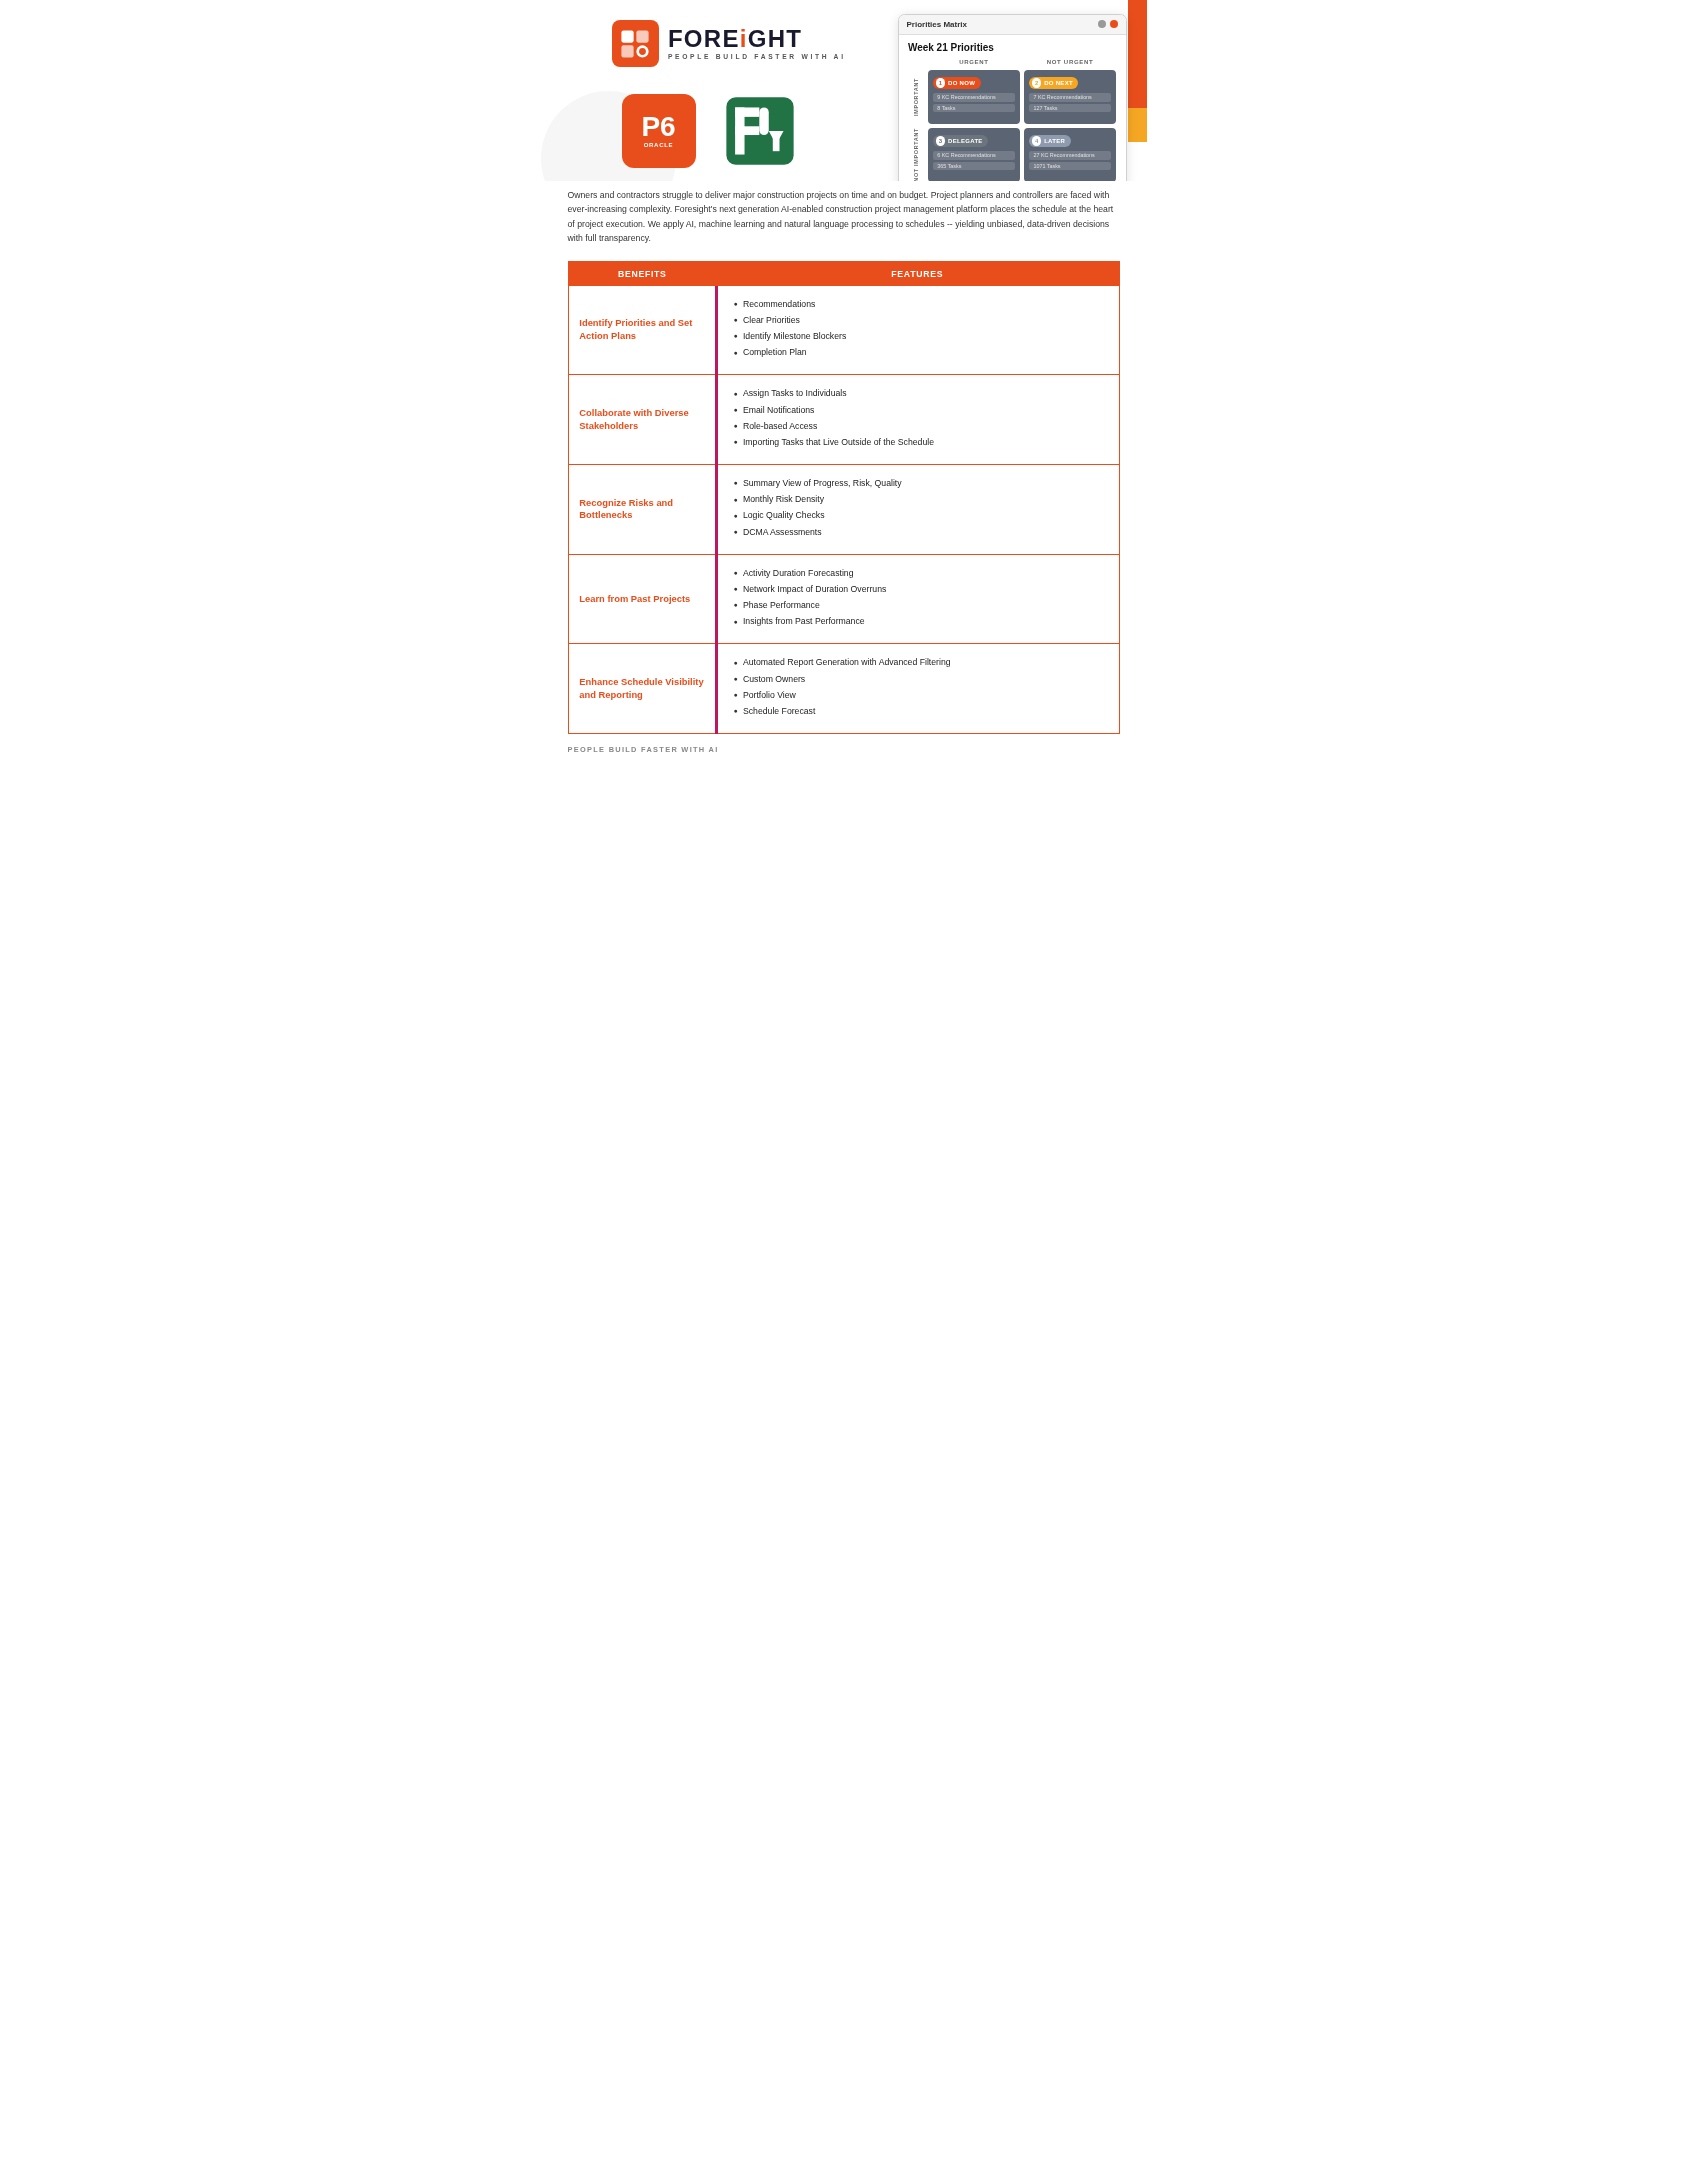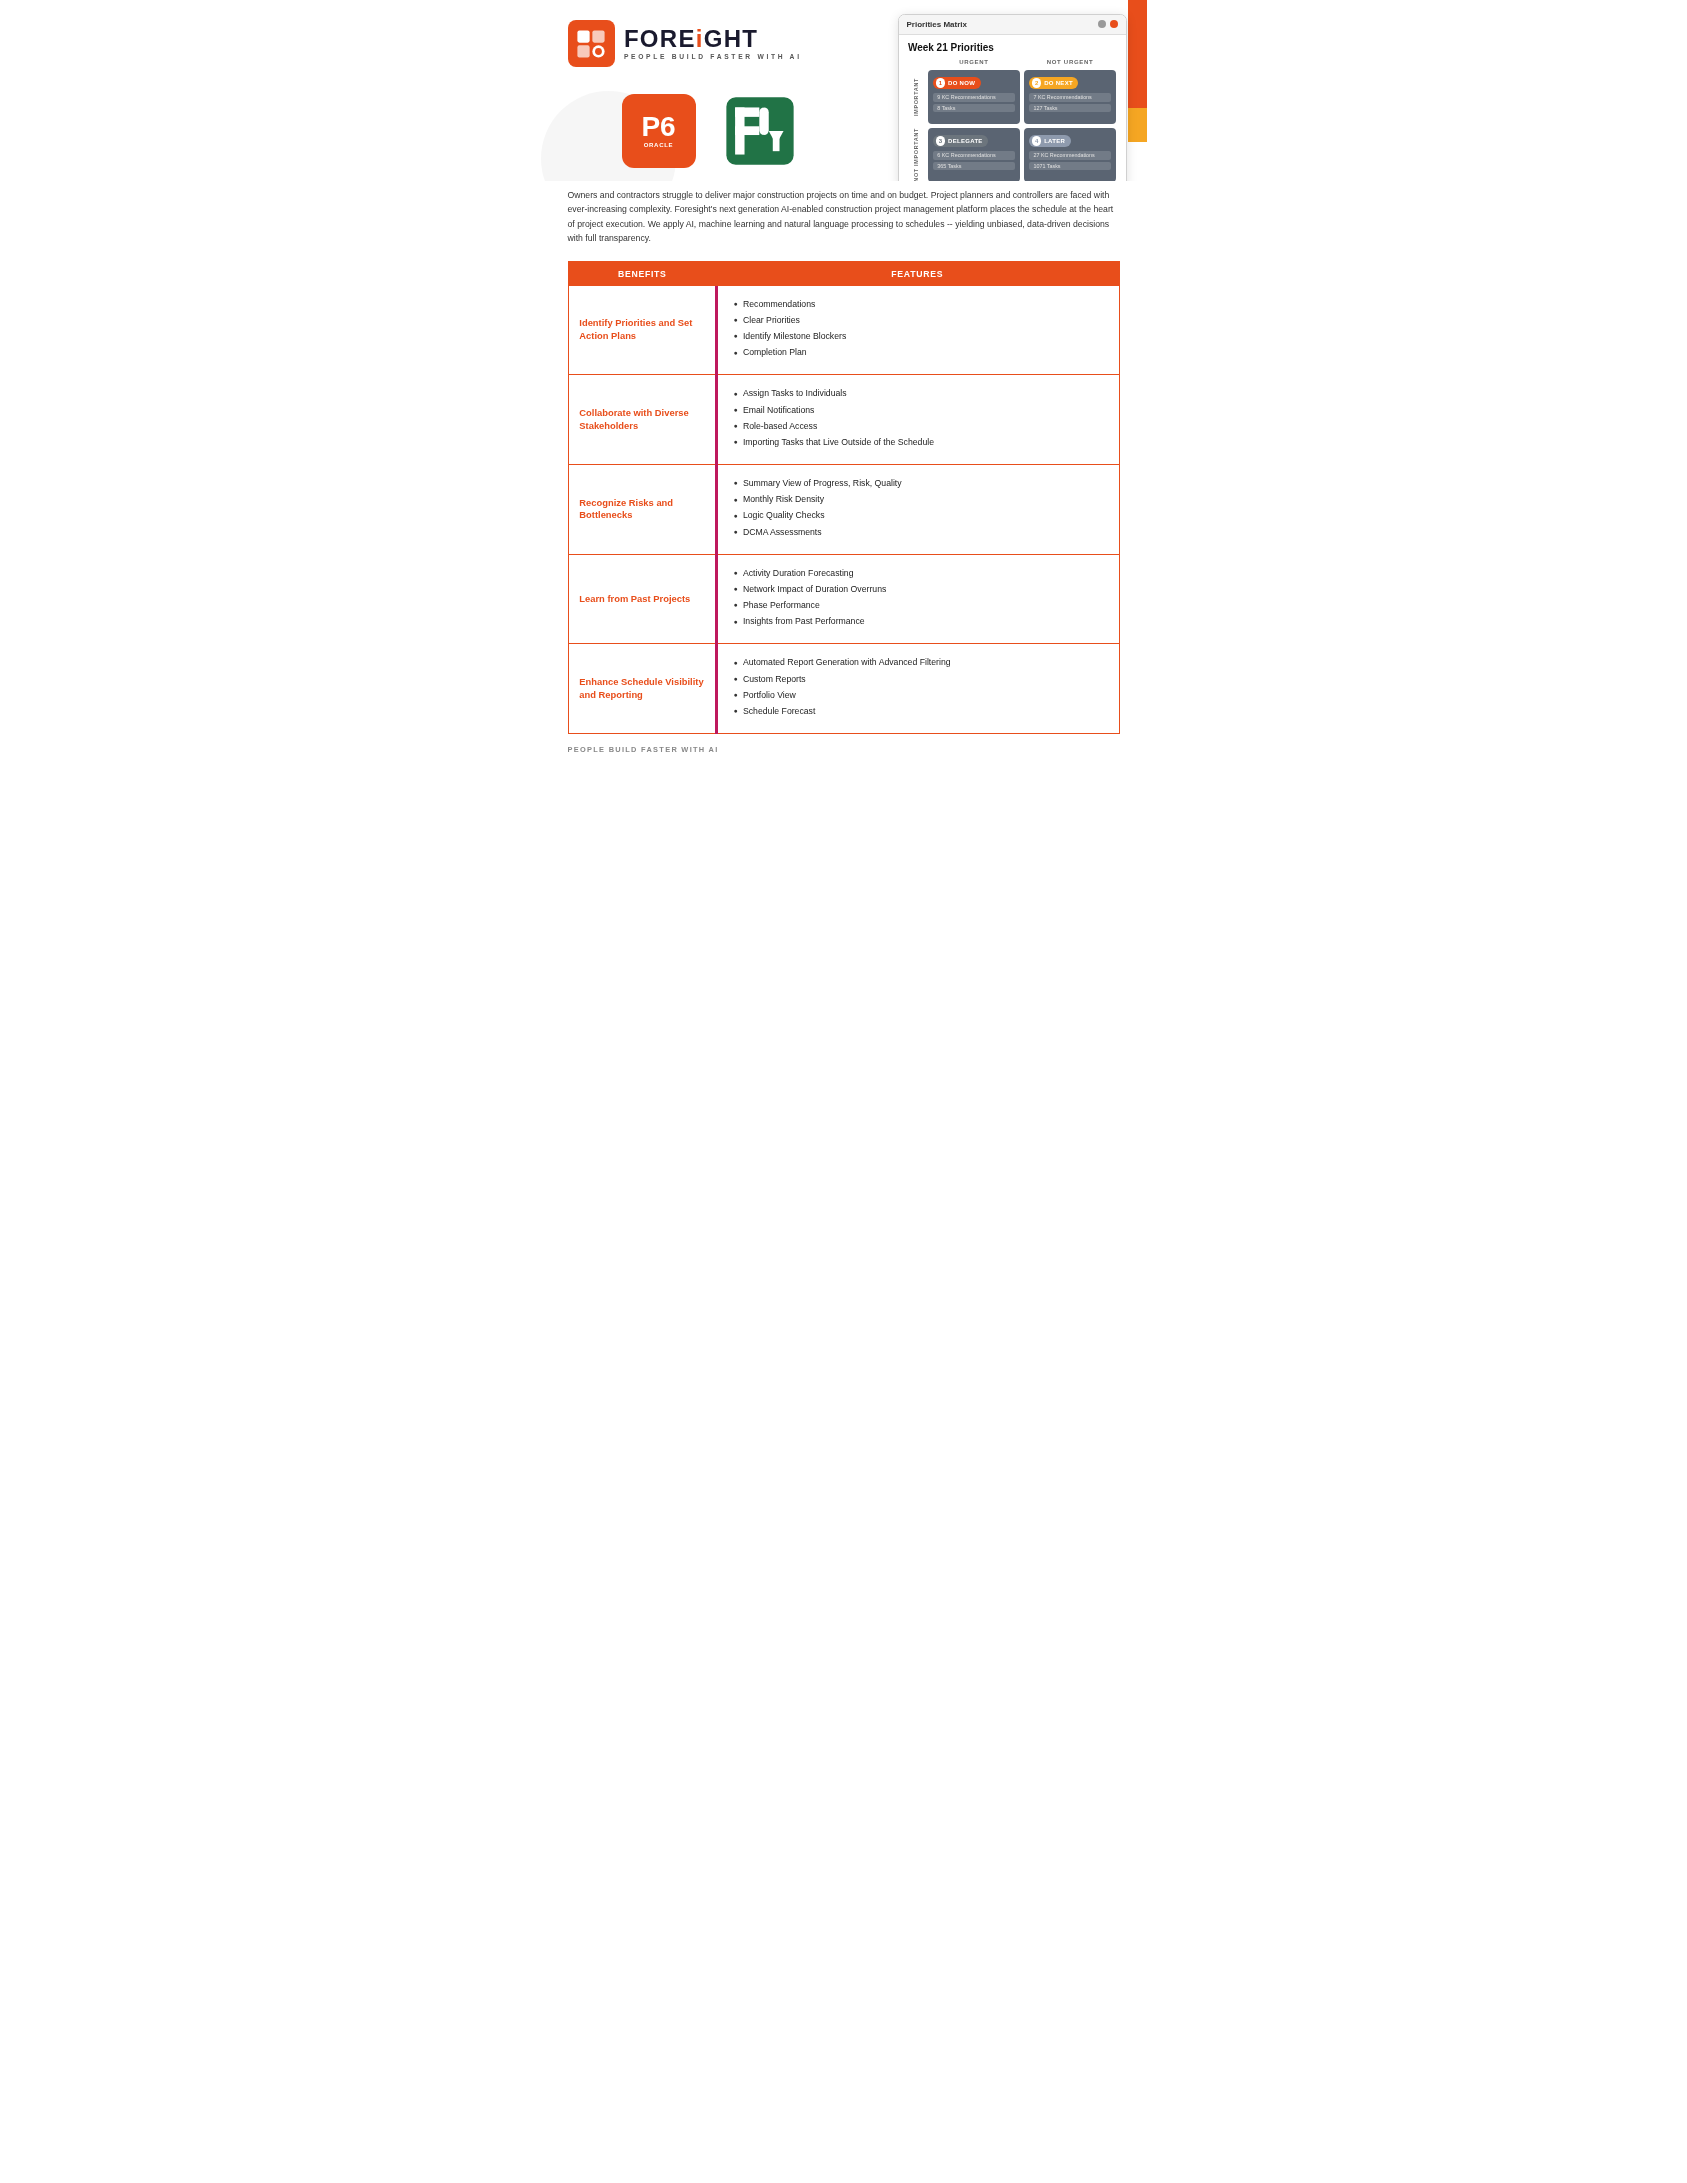--- a/index.html
+++ b/index.html
@@ -17,20 +17,21 @@
       align-items: flex-start;
       padding: 20px 27px 6.7px 27px;
       position: relative;
     }
 
     .logo-area {
       display: flex;
       align-items: center;
       gap: 9.4px;
       flex: 1;
+      margin-left: 44px;
     }
 
     .logo-icon {
       width: 47px;
       height: 47px;
       background: #e84e1b;
       border-radius: 8px;
       display: flex;
       align-items: center;
       justify-content: center;
@@ -595,21 +596,21 @@
             </ul>
           </td>
         </tr>
         <tr class="table-body-row">
           <td class="benefit-cell">
             <div class="benefit-label">Enhance Schedule Visibility and Reporting</div>
           </td>
           <td class="feature-cell">
             <ul class="feature-list">
               <li>Automated Report Generation with Advanced Filtering</li>
-              <li>Custom Reports</li>
+              <li>Custom Owners</li>
               <li>Portfolio View</li>
               <li>Schedule Forecast</li>
             </ul>
           </td>
         </tr>
       </tbody>
   </table>
 </div>
 
 <div class="footer">

